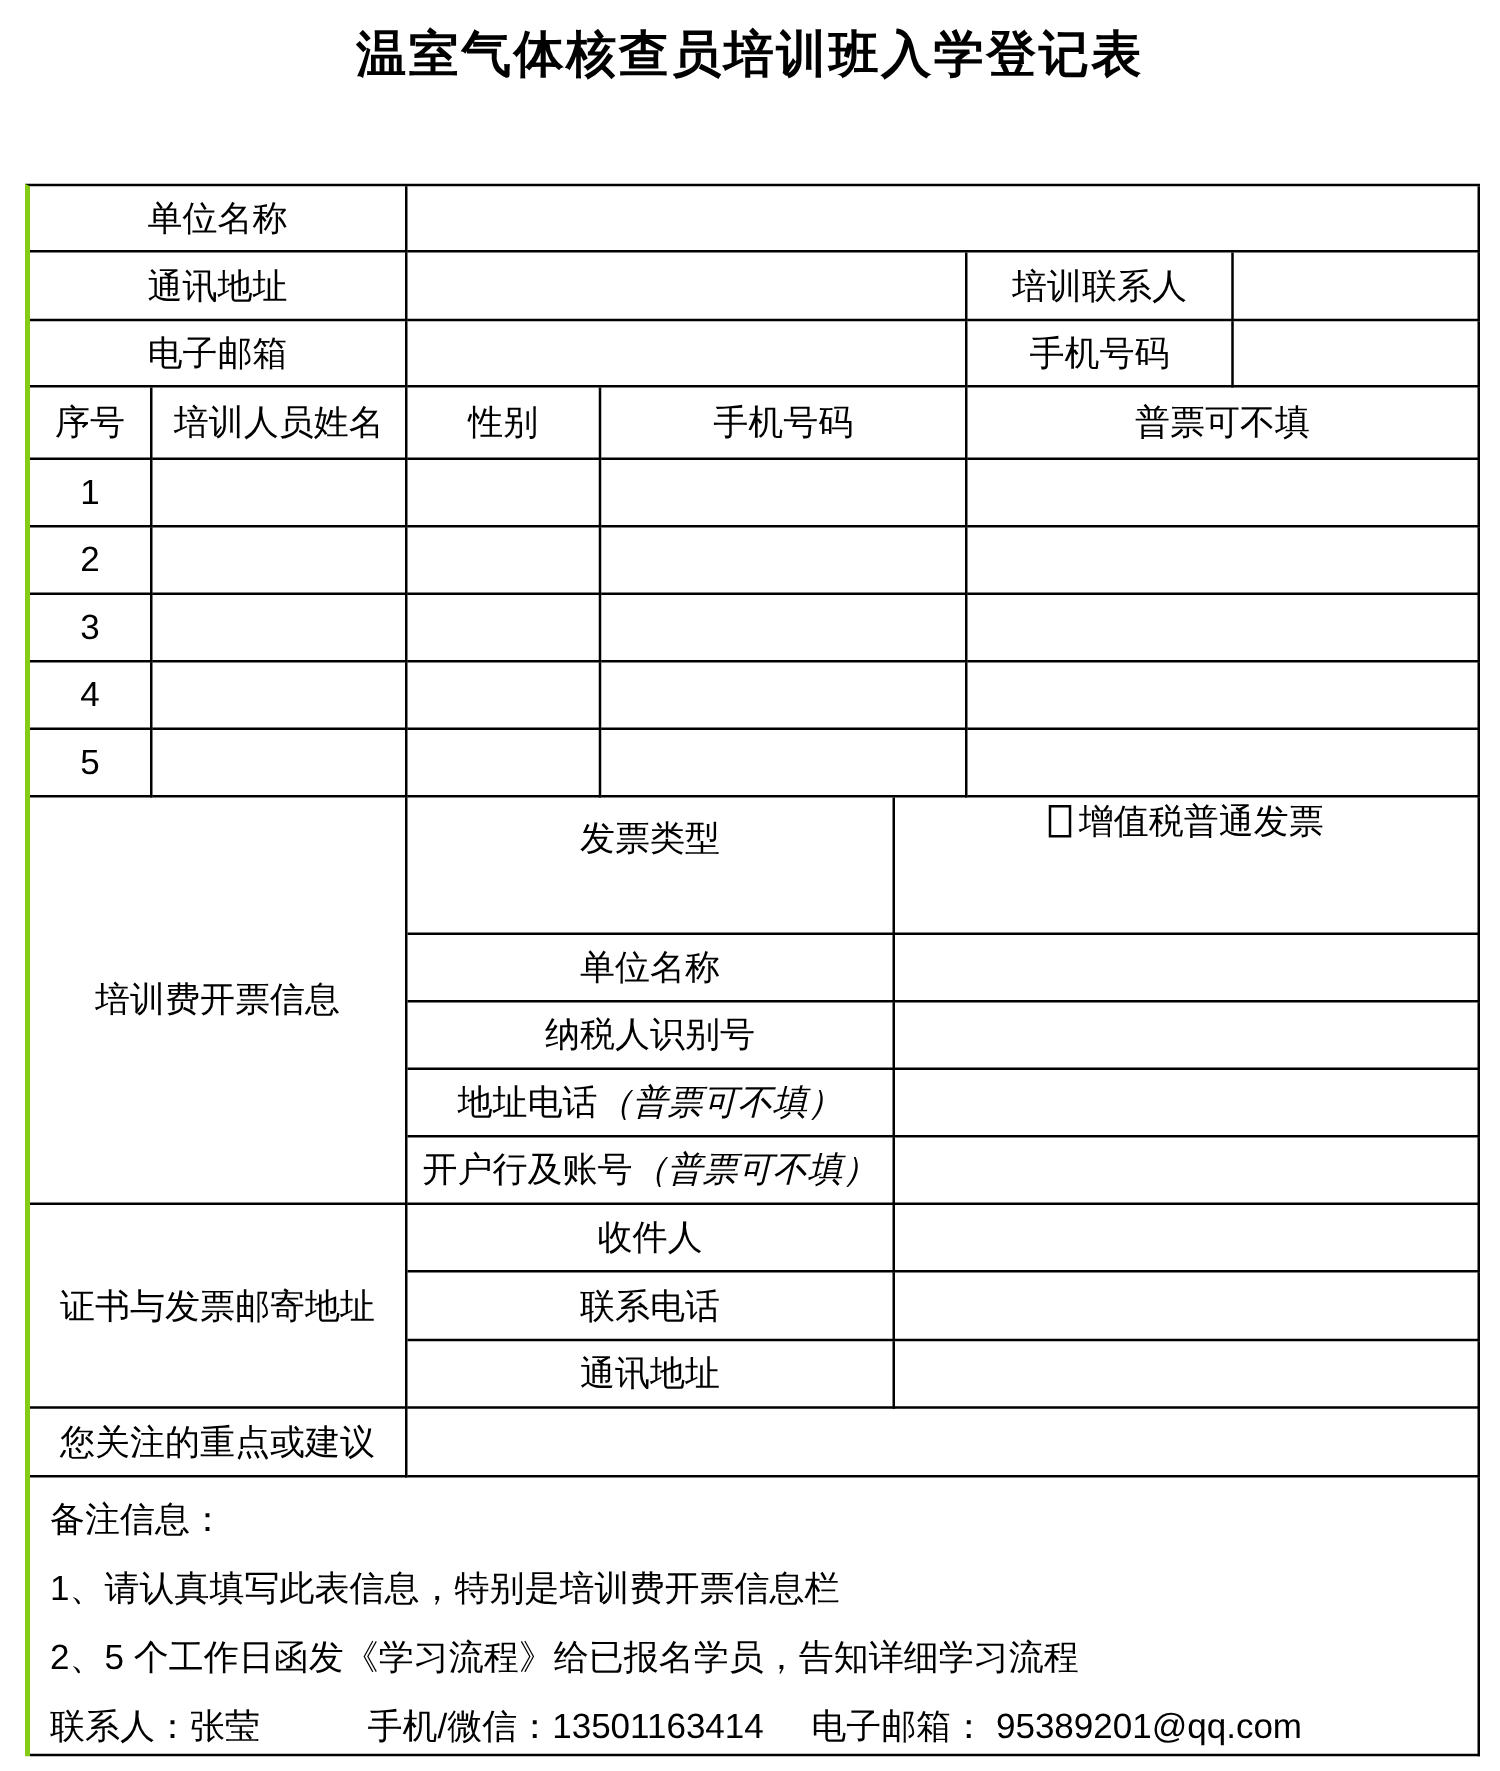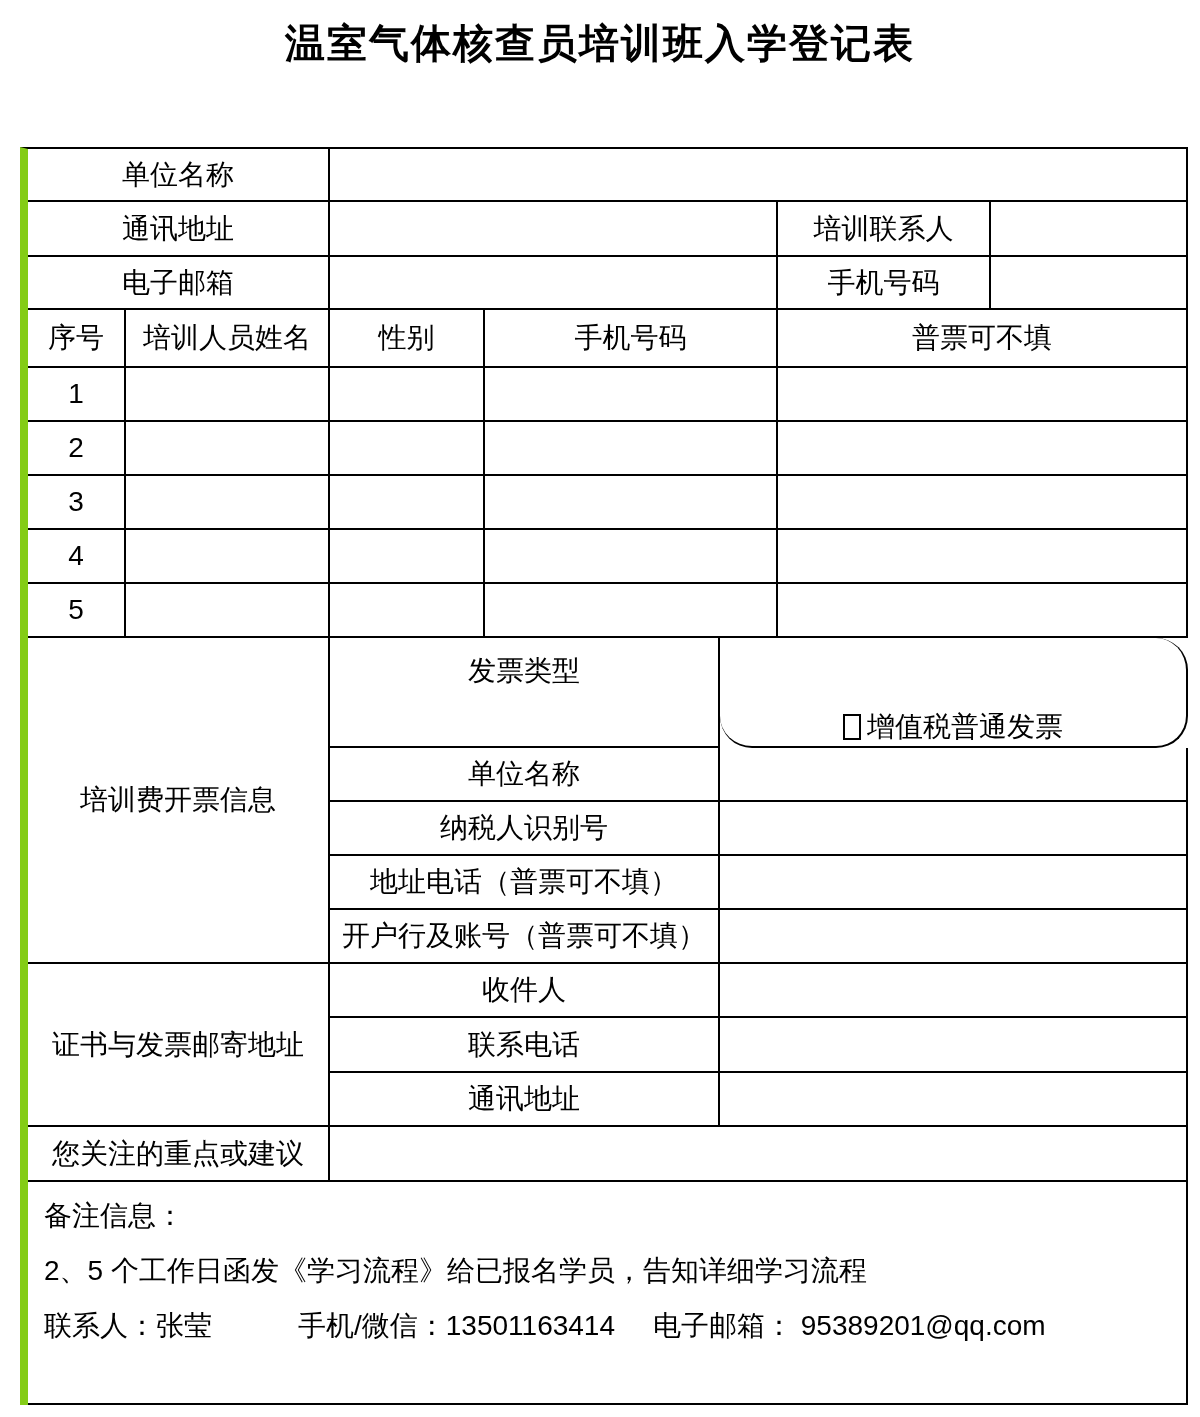--- a/index.html
+++ b/index.html
@@ -14,35 +14,35 @@
     position:absolute;top:16px;left:0;width:1200px;
     text-align:center;
     font-size:40px;font-weight:bold;letter-spacing:2px;
   }
   .form-table{
     position:absolute;left:20px;top:147px;
     display:grid;
     grid-template-columns:98px 204px 155px 235px 58px 213px 197px;
     grid-template-rows:53px 55px 53px 58px repeat(5,54px) 110px repeat(4,54px) 54px 55px 54px 55px 223px;
     border-top:2px solid #000;
-    border-left:8px solid #84cc16;
+    border-left:4px solid #84cc16;
     font-size:28px;
     background:#fff;
   }
   .cell{
     border-right:2px solid #000;
     border-bottom:2px solid #000;
     display:flex;align-items:center;justify-content:center;
     text-align:center;
     overflow:hidden;
     white-space:nowrap;
   }
   .cell.top-align{align-items:flex-start;padding-top:14px;text-align:center;}
-  .note{}
-  .options-cell{flex-direction:column;justify-content:flex-end;gap:26px;border-radius:32px;}
+  .note{font-style:italic;}
+  .options-cell{flex-direction:column;justify-content:space-between;gap:26px;}
   .option-line{display:flex;align-items:center;justify-content:flex-start;}
   .checkbox{
     display:inline-block;width:18px;height:26px;
     border:2px solid #000;box-sizing:border-box;
     margin-right:6px;flex:0 0 auto;
   }
   .remarks-cell{
     flex-direction:column;align-items:flex-start;justify-content:flex-start;
     text-align:left;padding:6px 16px 0 16px;
     line-height:55px;white-space:normal;
@@ -144,20 +144,21 @@
   <div class="cell" style="grid-area:16/5/17/8"></div>
 
   <div class="cell" style="grid-area:17/3/18/5">通讯地址</div>
   <div class="cell" style="grid-area:17/5/18/8"></div>
 
   <div class="cell" style="grid-area:18/1/19/3">您关注的重点或建议</div>
   <div class="cell" style="grid-area:18/3/19/8"></div>
 
   <div class="cell remarks-cell" style="grid-area:19/1/20/8">
     <div>备注信息：</div>
+    <div>1、请认真填写此表信息，特别是培训费开票信息栏</div>
     <div>2、5 个工作日函发《学习流程》给已报名学员，告知详细学习流程</div>
     <div class="contact-line">
       <span class="seg1">联系人：张莹</span>
       <span class="seg2">手机/微信：13501163414</span>
       <span>电子邮箱： 95389201@qq.com</span>
     </div>
   </div>
 
 </div>
 

